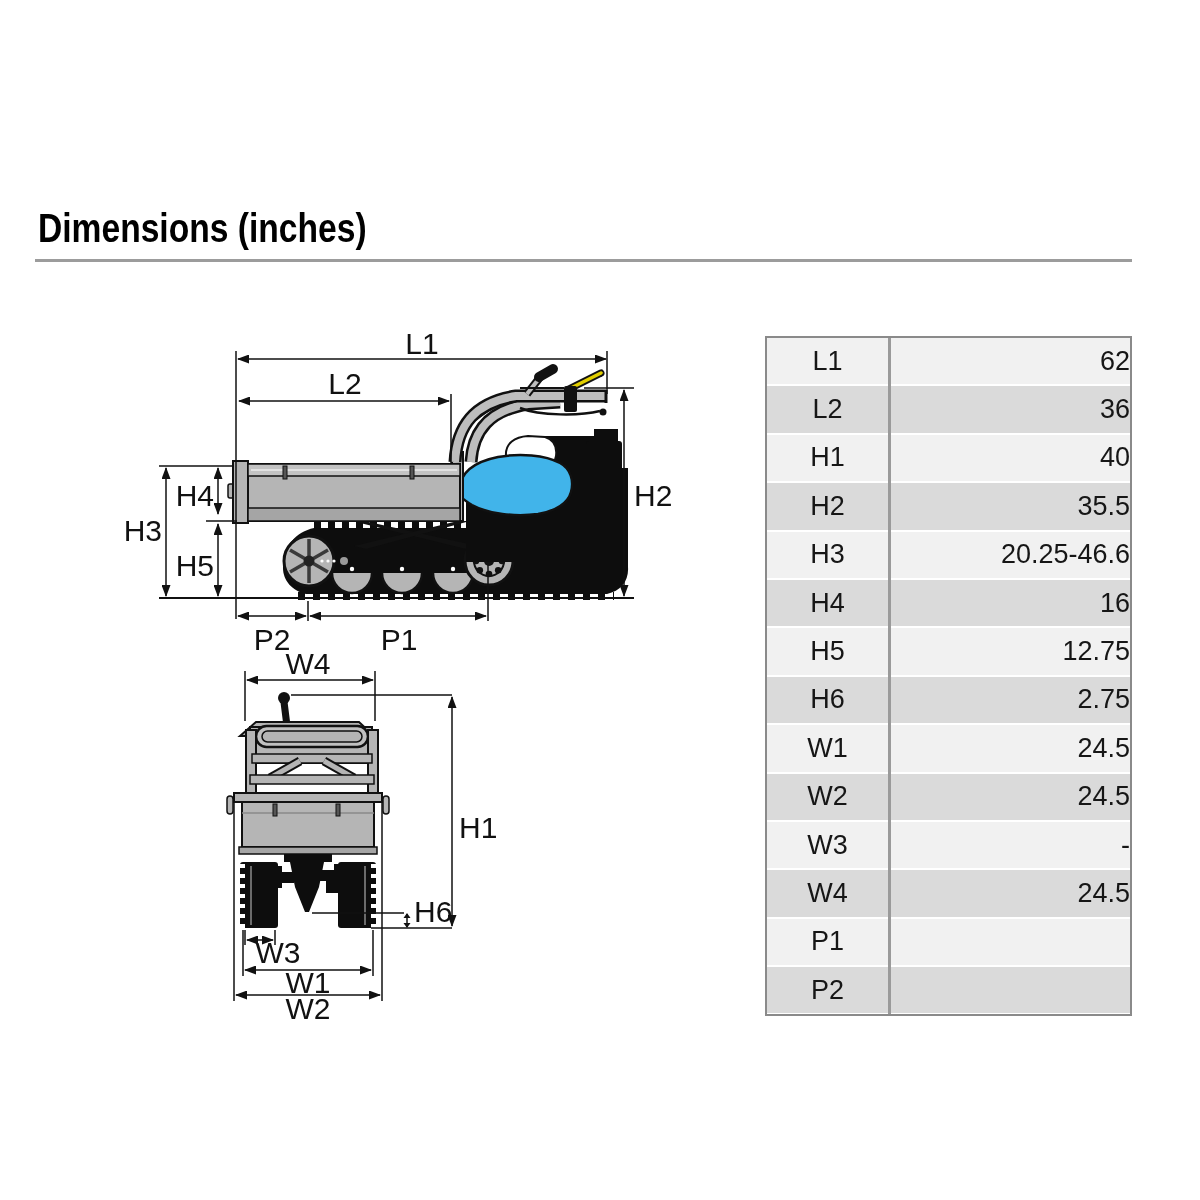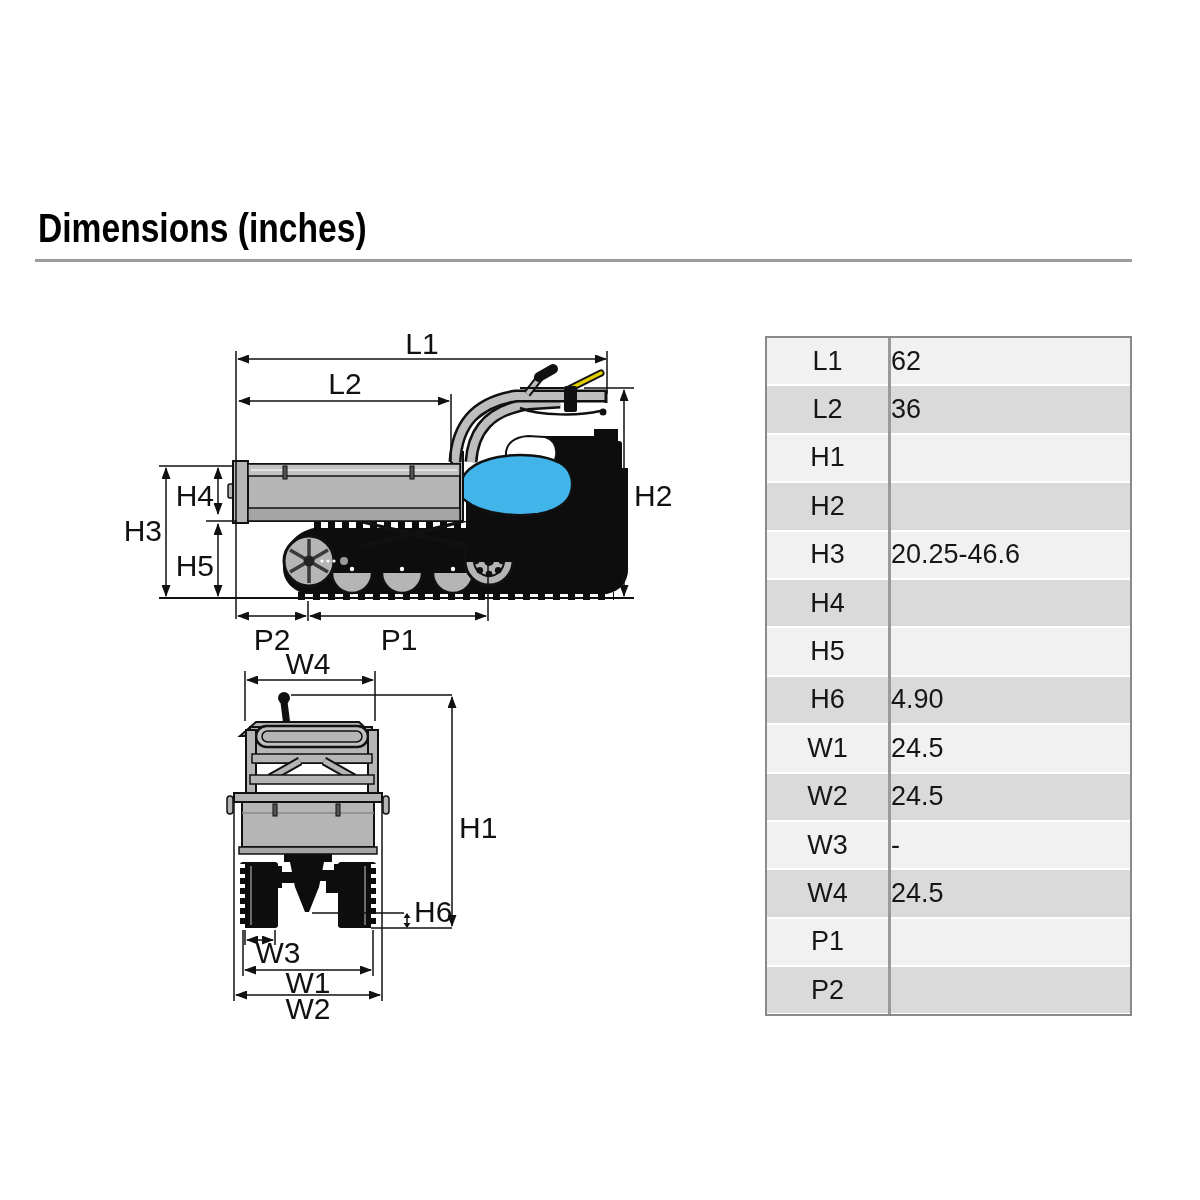--- a/index.html
+++ b/index.html
@@ -28,21 +28,21 @@
   .dims-table .trow{
     height:46.4px;margin-bottom:2px;display:flex;align-items:center;position:relative;z-index:1;
   }
   .dims-table .trow:last-child{margin-bottom:0;}
   .dims-table .trow.light{background:#f1f1f1;}
   .dims-table .trow.dark{background:#dadada;}
   .dims-table .cell-label{
     width:121px;text-align:center;font-size:27px;color:#161616;flex:none;
   }
   .dims-table .cell-value{
-    flex:1;text-align:left;font-size:27px;color:#161616;padding-left:3px;box-sizing:border-box;
+    flex:1;text-align:right;font-size:27px;color:#161616;padding-left:3px;box-sizing:border-box;
   }
 </style>
 </head>
 <body>
 
 <div class="page-title">Dimensions (inches)</div>
 <div class="title-rule"></div>
 
 <svg class="diagram" width="1200" height="1200" viewBox="0 0 1200 1200">
   <defs>
@@ -267,37 +267,41 @@
   <div class="trow light">
     <div class="cell-label">L1</div>
     <div class="cell-value">62</div>
   </div>
   <div class="trow dark">
     <div class="cell-label">L2</div>
     <div class="cell-value">36</div>
   </div>
   <div class="trow light">
     <div class="cell-label">H1</div>
+    <div class="cell-value">40</div>
   </div>
   <div class="trow dark">
     <div class="cell-label">H2</div>
+    <div class="cell-value">35.5</div>
   </div>
   <div class="trow light">
     <div class="cell-label">H3</div>
     <div class="cell-value">20.25-46.6</div>
   </div>
   <div class="trow dark">
     <div class="cell-label">H4</div>
+    <div class="cell-value">16</div>
   </div>
   <div class="trow light">
     <div class="cell-label">H5</div>
+    <div class="cell-value">12.75</div>
   </div>
   <div class="trow dark">
     <div class="cell-label">H6</div>
-    <div class="cell-value">4.90</div>
+    <div class="cell-value">2.75</div>
   </div>
   <div class="trow light">
     <div class="cell-label">W1</div>
     <div class="cell-value">24.5</div>
   </div>
   <div class="trow dark">
     <div class="cell-label">W2</div>
     <div class="cell-value">24.5</div>
   </div>
   <div class="trow light">

